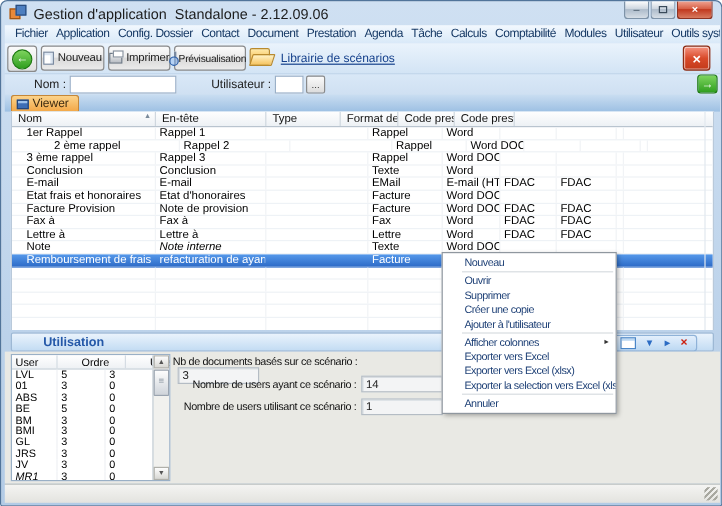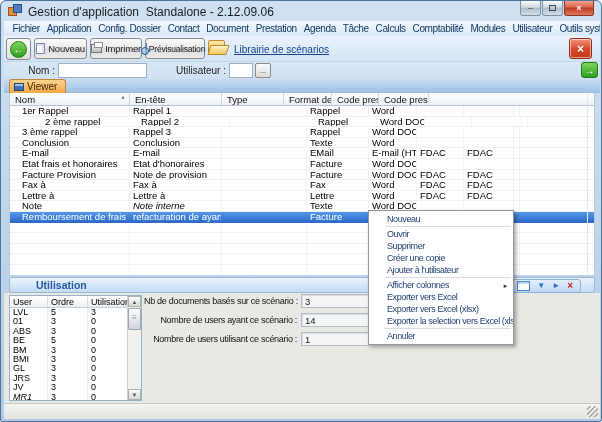--- a/index.html
+++ b/index.html
@@ -85,21 +85,21 @@
   .util-title{font-size:10.5px;font-weight:bold;color:#2458a8;margin-left:26px;}
   .mini-toolbar{position:absolute;right:13px;top:1px;height:14px;display:flex;align-items:center;gap:7px;padding:0 7px;
     background:linear-gradient(#e3effc,#bcd8f2);border:1px solid #8fb2d8;border-radius:3px;}
   .mi{font-size:8px;color:#2b6cc4;line-height:1;}
   .mi.x{color:#cc2211;font-weight:bold;font-size:10px;}
   .mi.form{width:13px;height:10px;border:1px solid #4a86c8;background:#fff;box-shadow:inset 0 2px 0 #bcd8f2;}
   
   .bottom-panel{position:absolute;left:3px;top:292px;width:596px;height:110px;background:#e9e9e4;}
   .user-table{position:absolute;left:5px;top:2px;width:133px;height:106px;background:#fff;
     border:1px solid #9ab0c6;overflow:hidden;}
-  .u-header{display:flex;height:12px;background:linear-gradient(#fff,#eef1f4);border-bottom:1px solid #c6cfd8;}
+  .u-header{display:flex;height:12px;background:linear-gradient(#fff,#eef1f4);border-bottom:1px solid #c6cfd8;gap:17px;}
   .u-h{font-size:9px;padding:1px 0 0 3px;border-right:1px solid #d5dce3;flex:none;white-space:nowrap;overflow:hidden;}
   .u-row{display:flex;height:9.4px;}
   .u-c{font-size:9px;line-height:9.4px;padding-left:3px;border-right:1px solid #eef1f4;flex:none;
     white-space:nowrap;overflow:hidden;}
   .u-scroll{position:absolute;right:0;top:0;bottom:0;width:14px;background:#f1f1ee;border-left:1px solid #c6cfd8;}
   .u-arrow{position:absolute;left:0;width:13px;height:11px;font-size:6px;color:#555;text-align:center;line-height:11px;
     background:linear-gradient(#fdfdfd,#d8d8d4);border:1px solid #b0b0aa;}
   .u-arrow.up{top:0;} .u-arrow.down{bottom:0;}
   .u-thumb{position:absolute;left:0;top:12px;width:13px;height:22px;background:linear-gradient(#fdfdfd,#cfd4da);
     border:1px solid #9aa4b0;border-radius:1px;}
@@ -221,21 +221,21 @@
           <div class="g-c" style="width: 120px;">1er Rappel</div>
           <div class="g-c" style="width: 92px;">Rappel 1</div>
           <div class="g-c" style="width: 85px;"></div>
           <div class="g-c" style="width: 62px;">Rappel</div>
           <div class="g-c" style="width: 48px;">Word</div>
           <div class="g-c" style="width: 47px;"></div>
           <div class="g-c" style="width: 50px;"></div>
           <div class="g-c g-fill"></div>
         </div>
         <div class="g-row">
-          <div class="g-c" style="width: 128px; padding-left: 35px;">2 ème rappel</div>
+          <div class="g-c" style="width: 140px; padding-left: 35px;">2 ème rappel</div>
           <div class="g-c" style="width: 92px;">Rappel 2</div>
           <div class="g-c" style="width: 85px;"></div>
           <div class="g-c" style="width: 62px;">Rappel</div>
           <div class="g-c" style="width: 48px;">Word DOCX</div>
           <div class="g-c" style="width: 47px;"></div>
           <div class="g-c" style="width: 50px;"></div>
           <div class="g-c g-fill"></div>
         </div>
         <div class="g-row">
           <div class="g-c" style="width: 120px;">3 ème rappel</div>
@@ -450,21 +450,21 @@
             <div class="u-c" style="width: 40px;">0</div>
           </div>
         </div>
       <div class="u-scroll">
         <div class="u-arrow up">▲</div>
         <div class="u-thumb"></div>
         <div class="u-arrow down">▼</div>
       </div>
     </div>
     <div class="stats">
-        <div class="stat-row" style="top: 1px;">
+        <div class="stat-row" style="top: 1px; flex-direction: column;">
           <div class="stat-label">Nb de documents basés sur ce scénario :</div>
           <div class="stat-box">3</div>
         </div>
         <div class="stat-row" style="top: 20px;">
           <div class="stat-label">Nombre de users ayant ce scénario :</div>
           <div class="stat-box">14</div>
         </div>
         <div class="stat-row" style="top: 39px;">
           <div class="stat-label">Nombre de users utilisant ce scénario :</div>
           <div class="stat-box">1</div>

